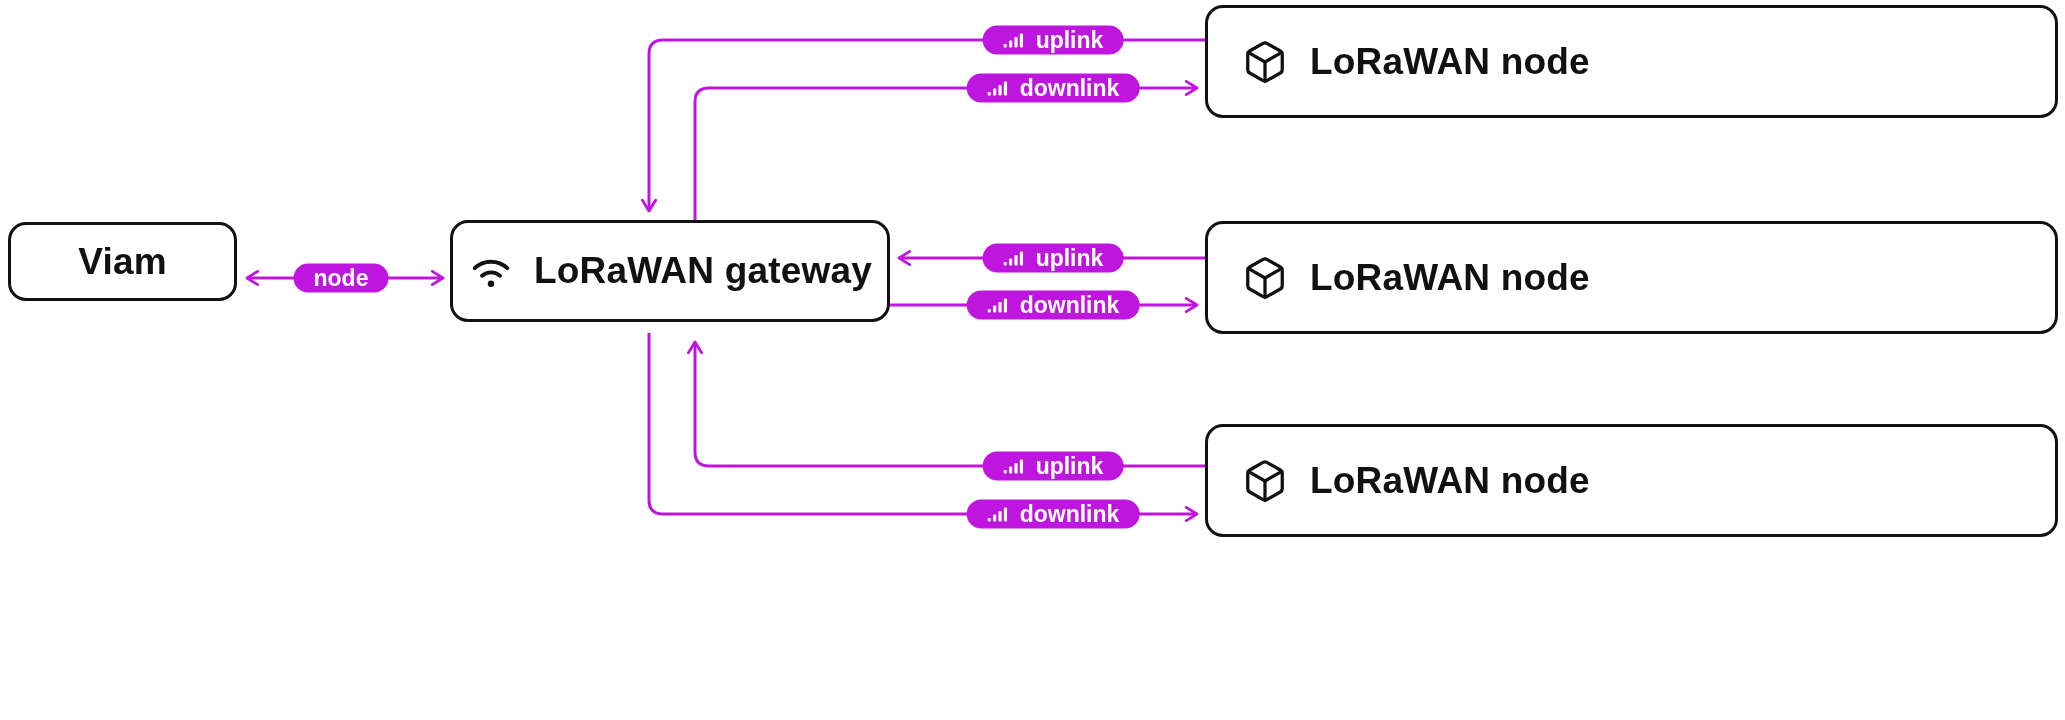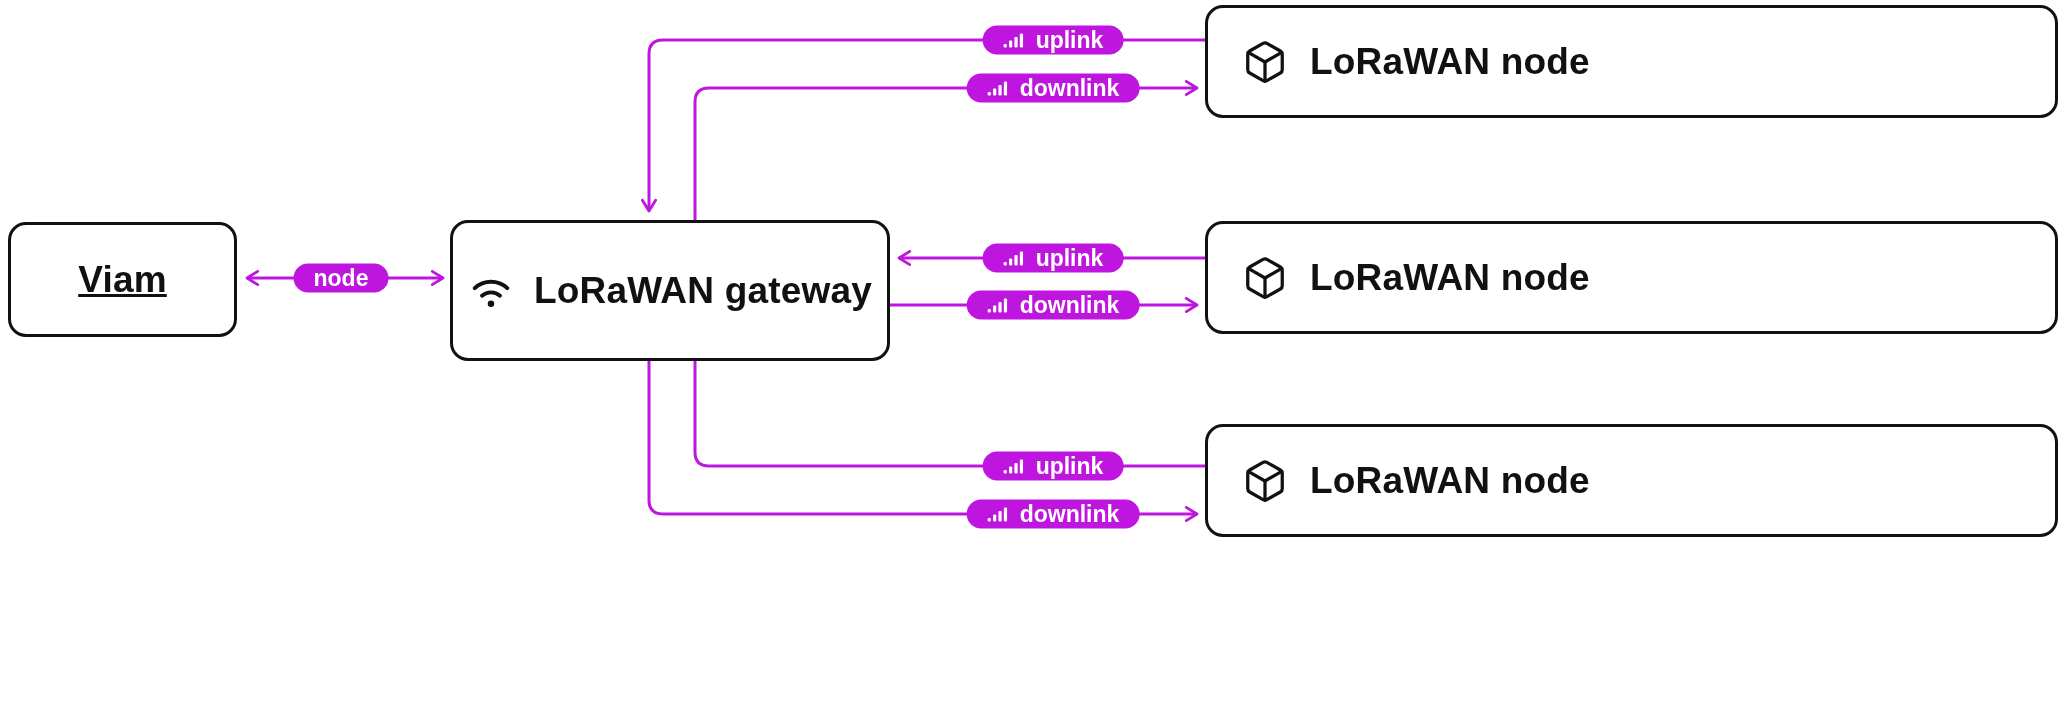--- a/index.html
+++ b/index.html
@@ -16,22 +16,22 @@
   .edge { fill:none; stroke:var(--accent); stroke-width:3; }
   .arrowhead { fill:none; stroke:var(--accent); stroke-width:1.7; stroke-linecap:round; stroke-linejoin:round; }
 
   .box {
     position:absolute; background:#fff;
     border:3px solid var(--ink); border-radius:18px;
     display:flex; align-items:center; justify-content:center; gap:20px;
   }
   .box-label { font-size:37px; font-weight:700; letter-spacing:.2px; white-space:nowrap; }
 
-  .viam    { left:8px;    top:222px; width:229px; height:115px;text-decoration:underline; }
-  .gateway { left:450px;  top:220px; width:440px; height:141px; }
+  .viam    { left:8px;    top:222px; width:229px; height:79px; }
+  .gateway { left:450px;  top:220px; width:440px; height:102px; }
   .node    { left:1205px; width:853px; height:113px; justify-content:flex-start; padding-left:34px; gap:22px; }
   .node-0 { top:5px; }
   .node-1 { top:221px; }
   .node-2 { top:424px; }
 
   .pill {
     position:absolute; transform:translate(-50%,-50%);
     background:var(--accent); color:#fff;
     display:flex; align-items:center; gap:9px;
     padding:1px 20px; border-radius:24px;

